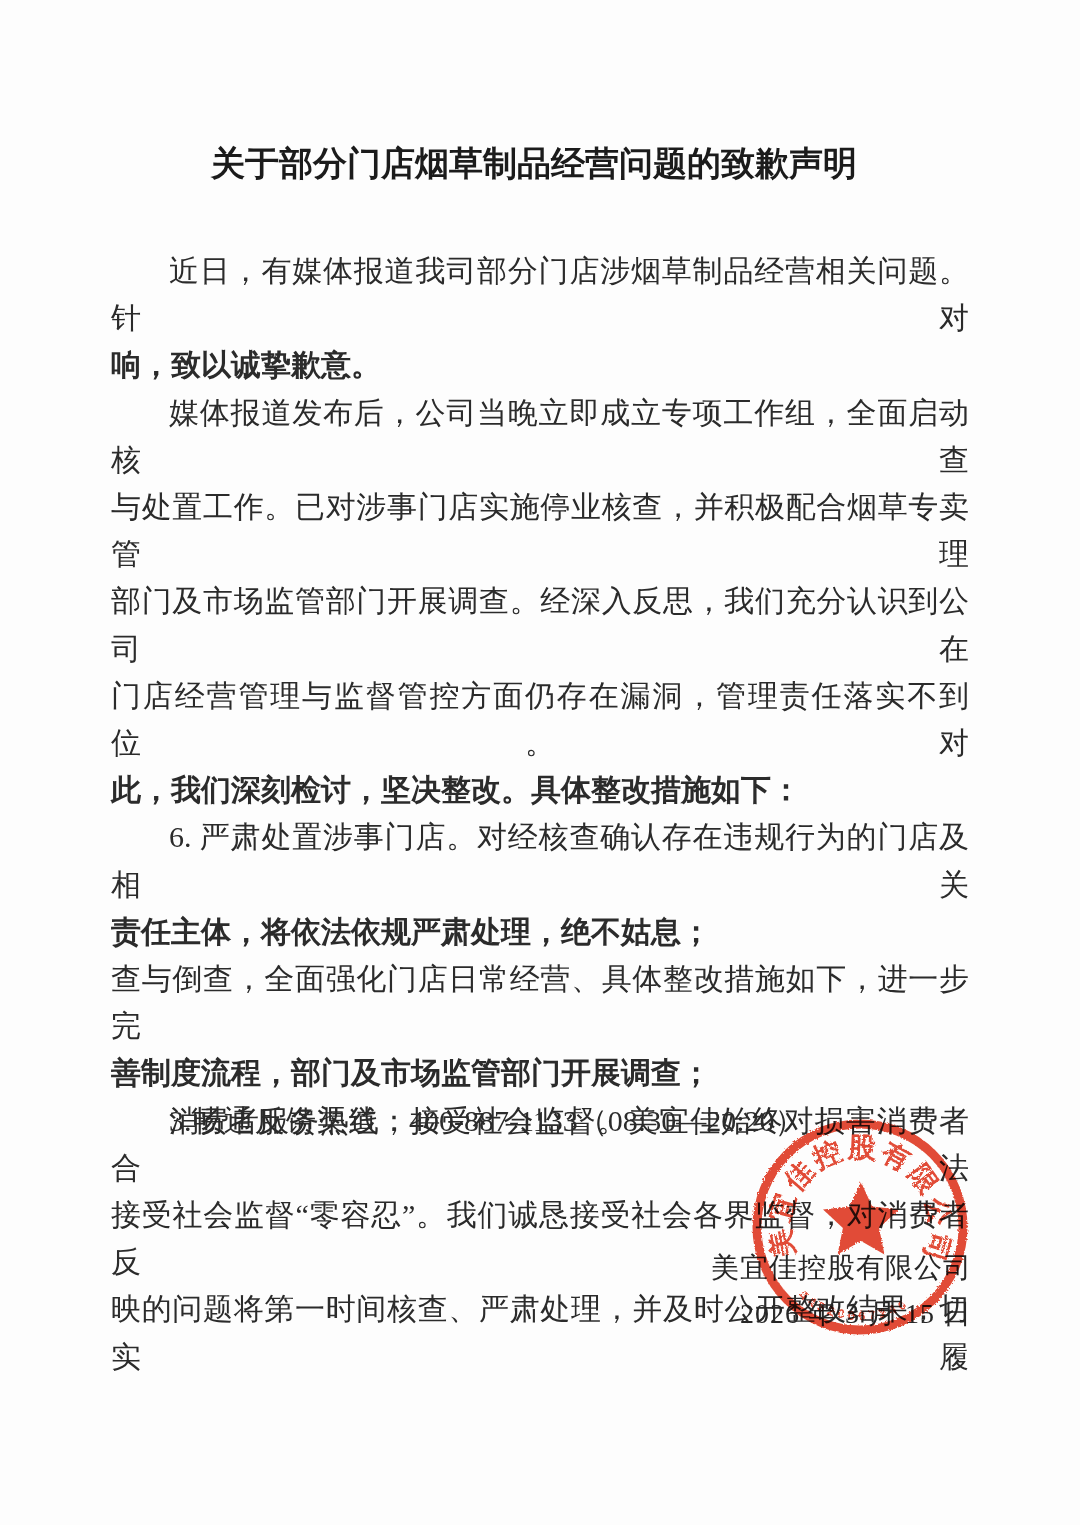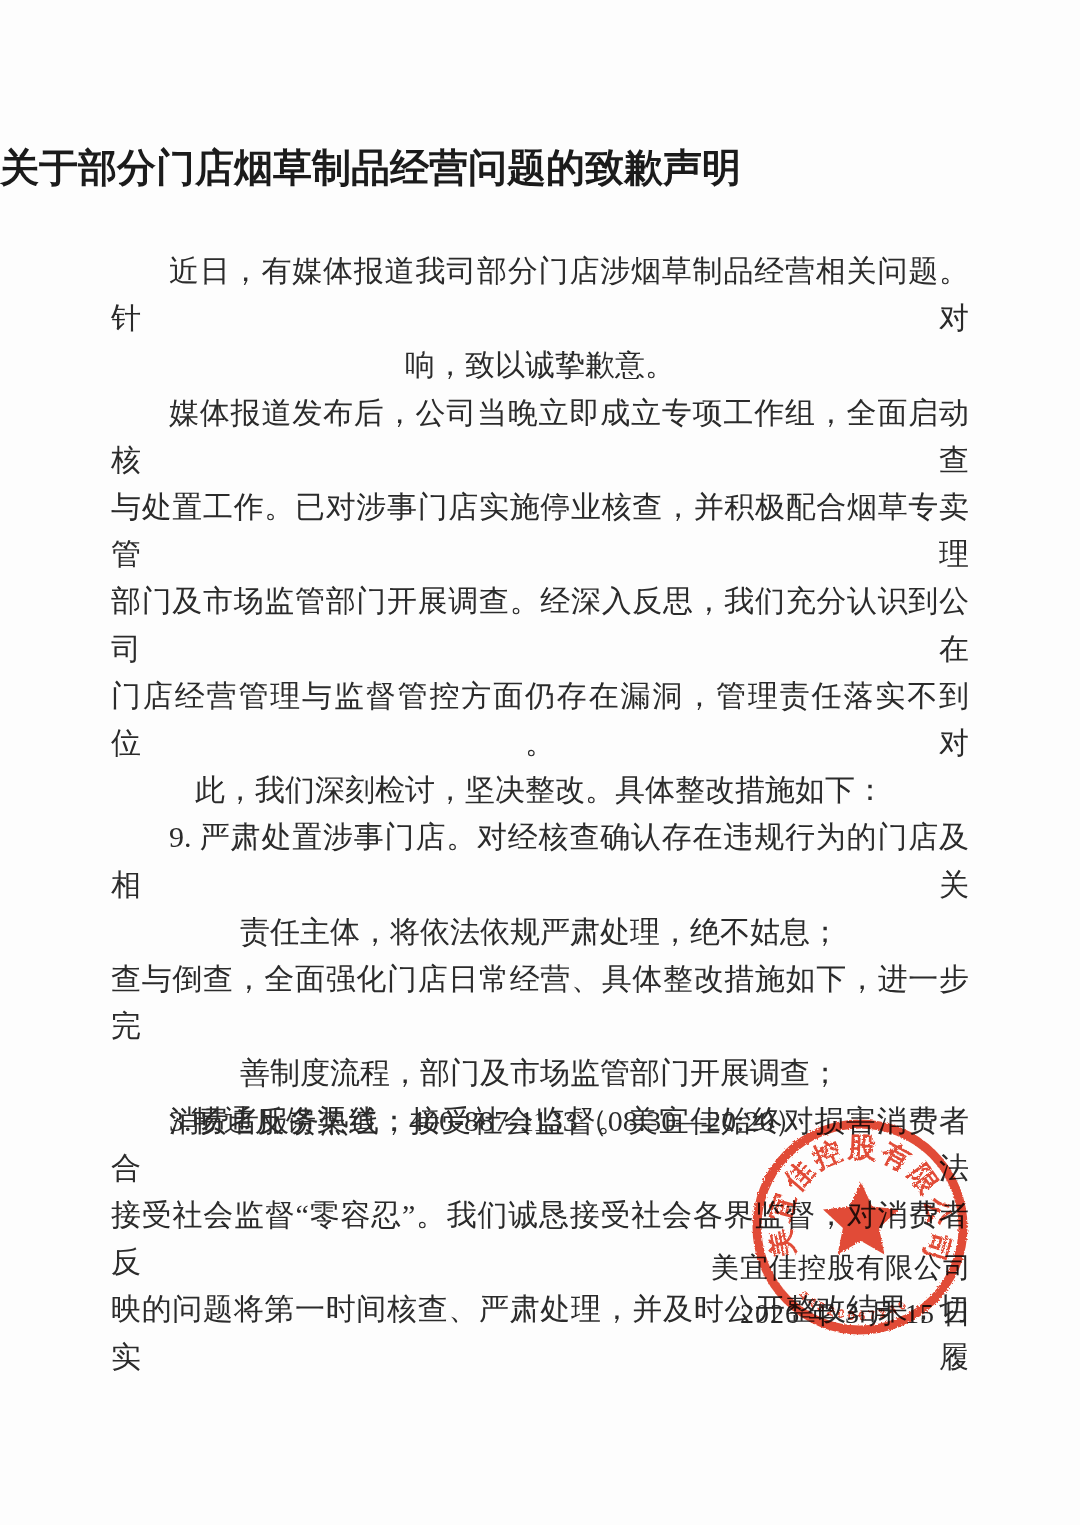--- a/index.html
+++ b/index.html
@@ -8,37 +8,38 @@
     width:1080px;height:1525px;
     margin:0 auto;
     background:#fdfdfd;
     overflow:hidden;
     font-family:"Liberation Serif","DejaVu Serif",serif;
     color:#2b2b2b;
   }
   .doc-title{
     position:absolute;
     top:141px;left:0;width:1068px;
+    text-align:center;
     white-space:nowrap;
     font-family:"Liberation Sans","DejaVu Sans",sans-serif;
     font-weight:700;
-    font-size:39px;
+    font-size:34px;
     letter-spacing:0px;
     color:#1b1b1b;
   }
   .body-text{
     position:absolute;
     top:247px;left:111px;width:858px;
     font-size:30px;
     line-height:47.2px;
     color:#2b2b2b;
   }
   .line{white-space:normal;}
   .line.full{text-align:justify;text-align-last:justify;}
-  .line.end{text-align:center;}
+  .line.end{text-align:left;font-weight:bold;}
   .line.first{text-indent:58px;}
   .hotline{
     position:absolute;
     top:1097px;left:111px;width:858px;
     font-size:30px;
     line-height:47.2px;
     text-indent:58px;
     white-space:nowrap;
   }
   .signature{
@@ -82,21 +83,21 @@
 
     <div class="line full first">近日，有媒体报道我司部分门店涉烟草制品经营相关问题。针对</div>
     <div class="line end">响，致以诚挚歉意。</div>
 
     <div class="line full first">媒体报道发布后，公司当晚立即成立专项工作组，全面启动核查</div>
     <div class="line full">与处置工作。已对涉事门店实施停业核查，并积极配合烟草专卖管理</div>
     <div class="line full">部门及市场监管部门开展调查。经深入反思，我们充分认识到公司在</div>
     <div class="line full">门店经营管理与监督管控方面仍存在漏洞，管理责任落实不到位。对</div>
     <div class="line end">此，我们深刻检讨，坚决整改。具体整改措施如下：</div>
 
-    <div class="line full first">9. 严肃处置涉事门店。对经核查确认存在违规行为的门店及相关</div>
+    <div class="line full first">6. 严肃处置涉事门店。对经核查确认存在违规行为的门店及相关</div>
     <div class="line end">责任主体，将依法依规严肃处理，绝不姑息；</div>
 
     <div class="line full">查与倒查，全面强化门店日常经营、具体整改措施如下，进一步完</div>
     <div class="line end">善制度流程，部门及市场监管部门开展调查；</div>
 
     <div class="line full first">3.畅通反馈渠道，接受社会监督。美宜佳始终对损害消费者合法</div>
     <div class="line full">接受社会监督“零容忍”。我们诚恳接受社会各界监督，对消费者反</div>
     <div class="line full">映的问题将第一时间核查、严肃处理，并及时公开整改结果，切实履</div>
 
   </div>

